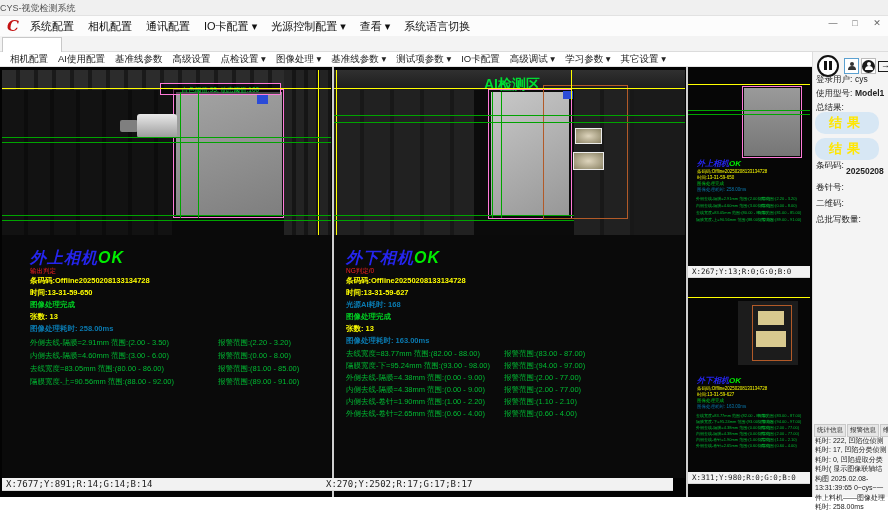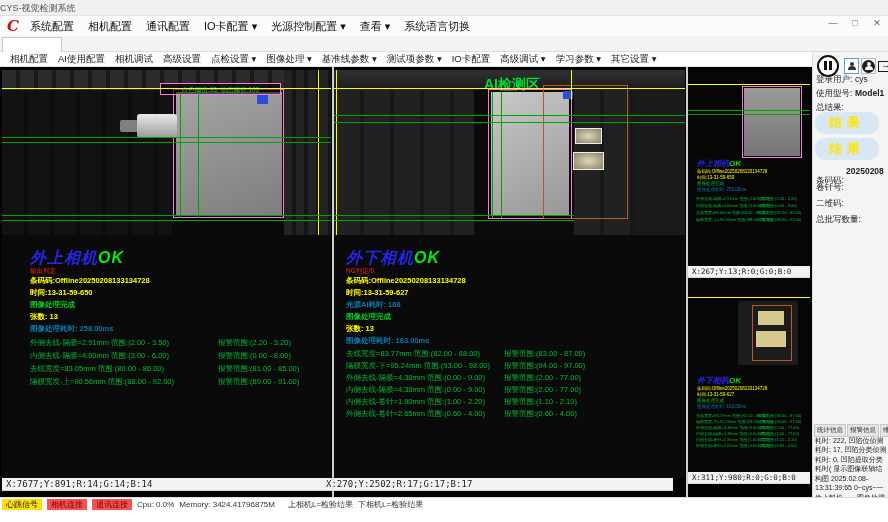--- a/index.html
+++ b/index.html
@@ -134,21 +134,21 @@
     </div>
   </div>
 
   <div class="tabrow">
     <div class="tab">运行图像</div>
   </div>
 
   <div class="toolbar">
     <span class="tool-item">相机配置</span>
     <span class="tool-item">AI使用配置</span>
-    <span class="tool-item">相机调试</span>
+    <span class="tool-item">基准线参数</span>
     <span class="tool-item">高级设置</span>
     <span class="tool-item">点检设置 ▾</span>
     <span class="tool-item">图像处理 ▾</span>
     <span class="tool-item">基准线参数 ▾</span>
     <span class="tool-item">测试项参数 ▾</span>
     <span class="tool-item">IO卡配置</span>
     <span class="tool-item">高级调试 ▾</span>
     <span class="tool-item">学习参数 ▾</span>
     <span class="tool-item">其它设置 ▾</span>
   </div>
@@ -352,37 +352,28 @@
 
     <span class="info-label" style="top:22px">登录用户:</span>
     <span class="info-value" style="left:42px;top:22px">cys</span>
     <span class="info-label" style="top:36px">使用型号:</span>
     <span class="info-value" style="left:42px;top:36px;font-weight:bold">Model1</span>
     <span class="info-label" style="top:50px">总结果:</span>
 
     <div class="result-box" style="top:60px">结果</div>
     <div class="result-box" style="top:86px">结果</div>
 
-    <span class="info-label" style="top:123px">条码码:</span>
+    <span class="info-label" style="top:108px">条码码:</span>
     <span class="info-value" style="left:33px;top:114px;font-weight:bold">20250208</span>
     <span class="info-label" style="top:130px">卷针号:</span>
     <span class="info-label" style="top:146px">二维码:</span>
     <span class="info-label" style="top:162px">总批写数量:</span>
 
     <div class="side-tabs">
       <span class="side-tab">统计信息</span>
       <span class="side-tab">报警信息</span>
       <span class="side-tab">维保信息</span>
     </div>
     <div class="side-log">耗时: 222, 凹陷位侦测耗时: 17, 凹陷分类侦测耗时: 0, 凹陷提取分类耗时( 显示图像联轴结构图 2025.02.08-13:31:39:65 0~cys~一件上料机——图像处理耗时: 258.00ms</div>
   </div>
 
-  <div id="statusbar">
-    <span class="badge badge-yellow">心跳信号</span>
-    <span class="badge badge-red">相机连接</span>
-    <span class="badge badge-red">通讯连接</span>
-    <span>Cpu: 0.0%</span>
-    <span>Memory: 3424.41796875M</span>
-    <span style="margin-left:8px">上相机L=检验结果</span>
-    <span>下相机L=检验结果</span>
-  </div>
 
 </div>
 
 </body></html>

